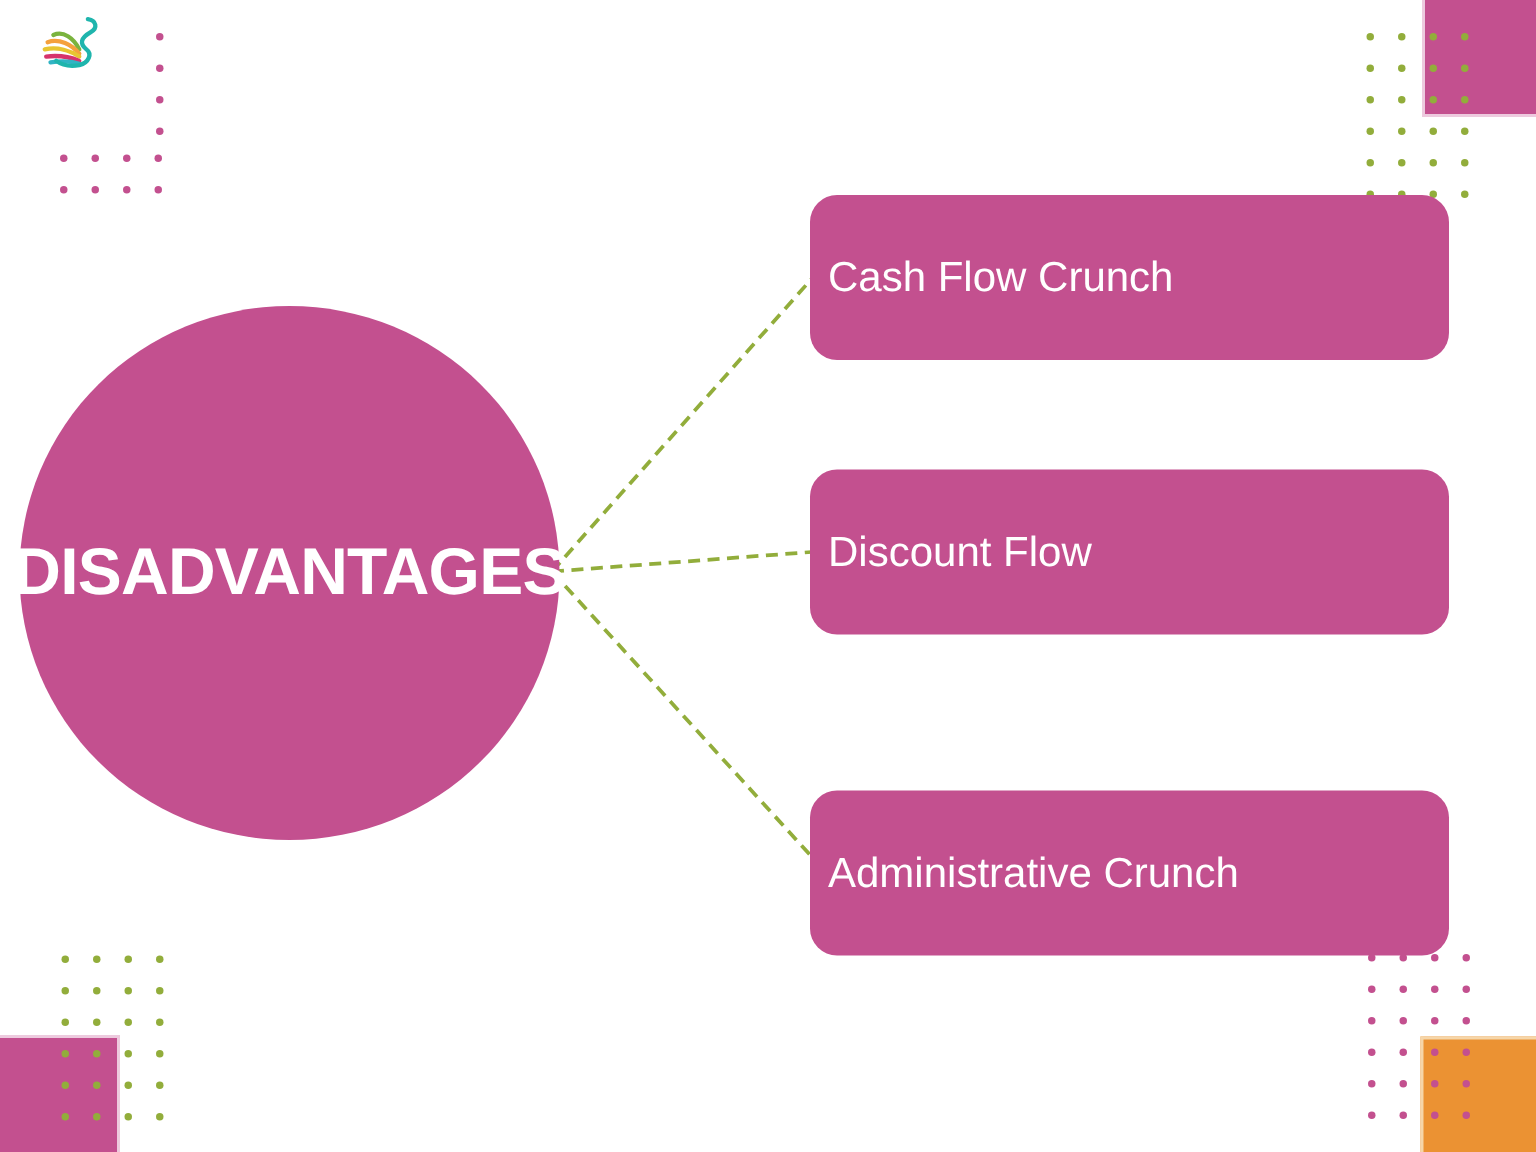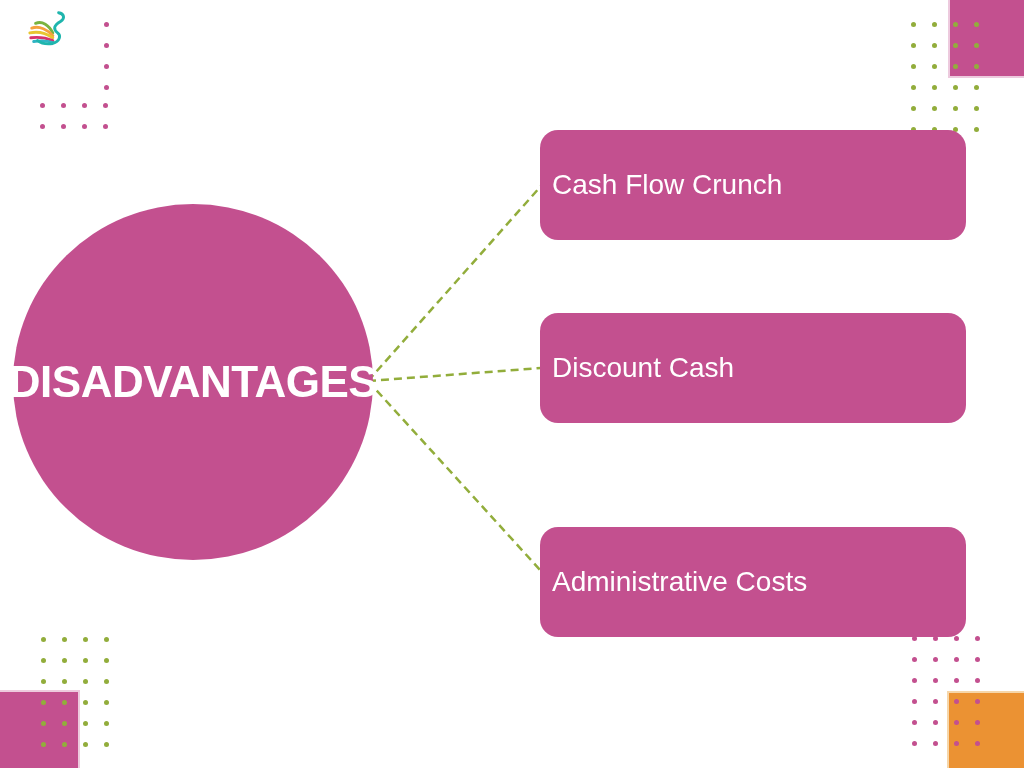--- a/index.html
+++ b/index.html
@@ -168,19 +168,19 @@
   </svg>
 
   <div class="circle">
     <h1>DISADVANTAGES</h1>
   </div>
 
   <div class="node node-1">
     <span>Cash Flow Crunch</span>
   </div>
   <div class="node node-2">
-    <span>Discount Cash</span>
+    <span>Discount Flow</span>
   </div>
   <div class="node node-3">
-    <span>Administrative Costs</span>
+    <span>Administrative Crunch</span>
   </div>
 
 </div>
 
 </body></html>

